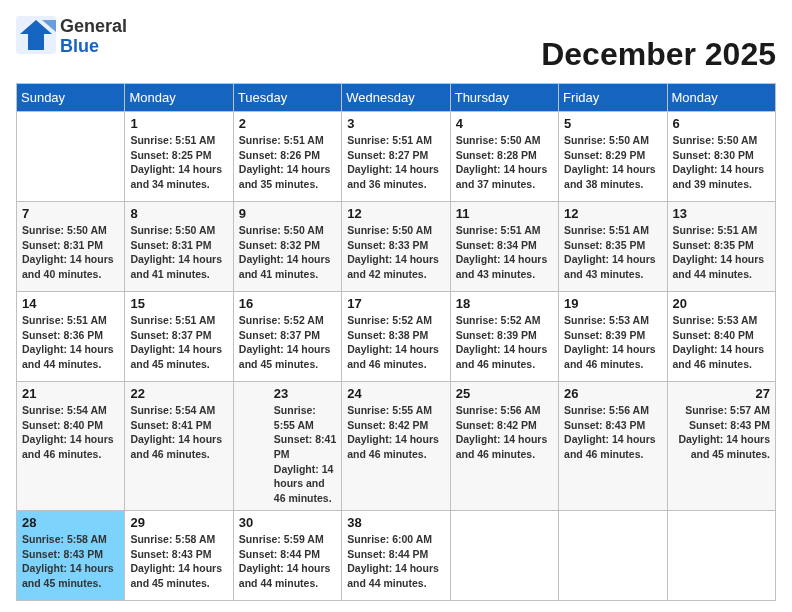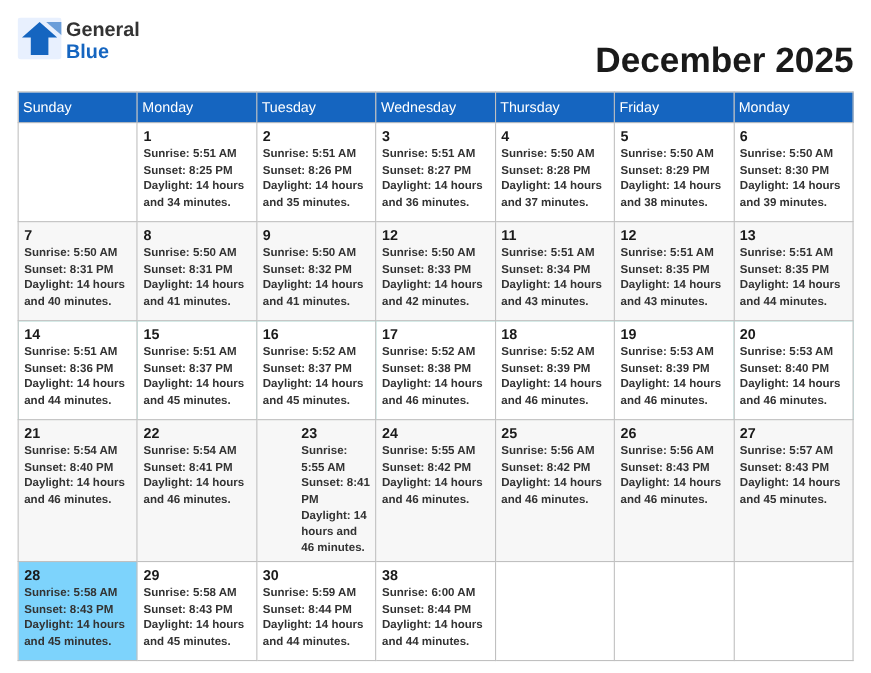--- a/index.html
+++ b/index.html
@@ -271,21 +271,21 @@
           <div class="day-info" style="white-space: pre-line;">Sunrise: 5:56 AM
 Sunset: 8:42 PM
 Daylight: 14 hours and 46 minutes.</div>
         </td>
         <td style="background: rgb(247, 247, 247);">
           <span class="day-number">26</span>
           <div class="day-info" style="white-space: pre-line;">Sunrise: 5:56 AM
 Sunset: 8:43 PM
 Daylight: 14 hours and 46 minutes.</div>
         </td>
-        <td style="background: rgb(247, 247, 247);">
+        <td style="background: rgb(247, 247, 247); text-align: right;">
           <span class="day-number">27</span>
           <div class="day-info" style="white-space: pre-line;">Sunrise: 5:57 AM
 Sunset: 8:43 PM
 Daylight: 14 hours and 45 minutes.</div>
         </td>
       </tr>
       <tr style="background: rgb(255, 255, 255);">
         <td style="background: #7dd3fc;">
           <span class="day-number">28</span>
           <div class="day-info" style="white-space: pre-line;">Sunrise: 5:58 AM

